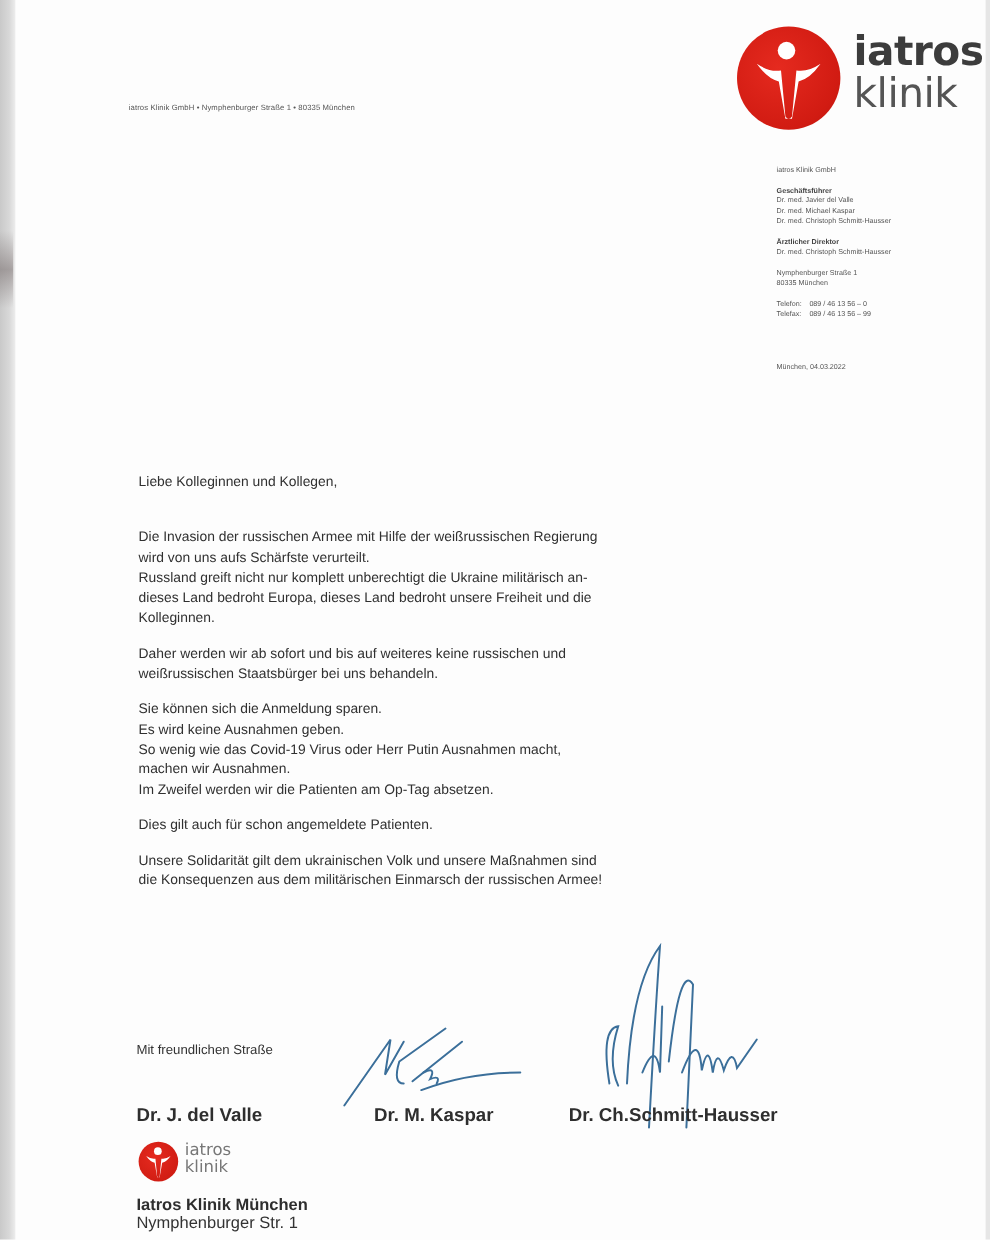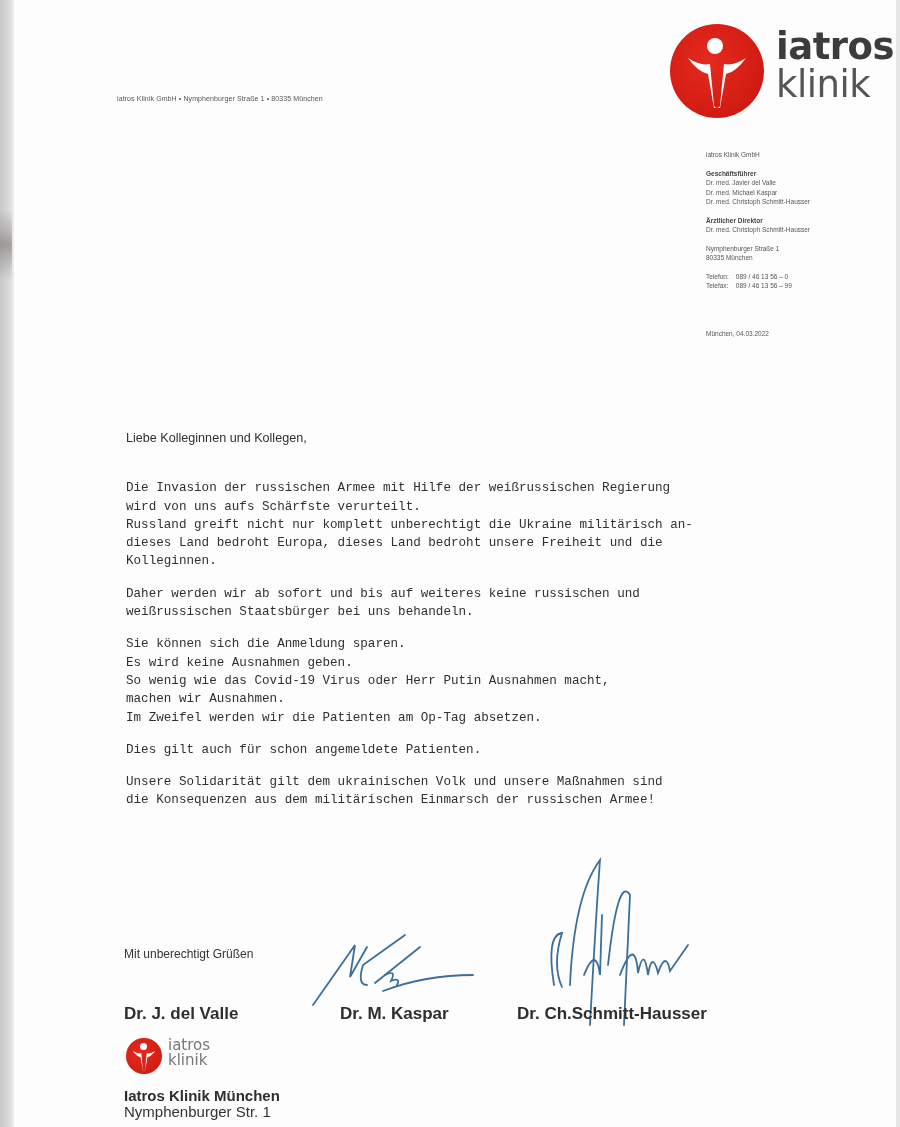--- a/index.html
+++ b/index.html
@@ -55,21 +55,21 @@
   .sidebar .row { white-space: nowrap; }
   .sidebar .row .k { display: inline-block; width: 28px; }
   .sidebar .date { margin-top: 38px; }
   .body-text {
     position: absolute; left: 124px; top: 428px; width: 600px;
     font-size: 12.6px; line-height: 16.3px; color: #303030;
     filter: blur(0.35px);
   }
   .body-text p { margin: 2px; }
   .salutation { margin-bottom: 34px !important; }
-  .para { margin-bottom: 16px !important; font-family: Liberation Mono, monospace; }
+  .para { margin-bottom: 16px !important; }
   .closing {
     position: absolute; left: 124px; top: 947px;
     font-size: 12px; color: #333; filter: blur(0.35px);
   }
   .signer {
     position: absolute; top: 1004px; font-size: 17px; font-weight: bold; color: #2e2e2e;
     filter: blur(0.35px);
   }
   .sig { position: absolute; }
   .logo-bottom {
@@ -162,21 +162,21 @@
   </div>
   <div class="para">
     <p>Dies gilt auch für schon angemeldete Patienten.</p>
   </div>
   <div class="para">
     <p>Unsere Solidarität gilt dem ukrainischen Volk und unsere Maßnahmen sind</p>
     <p>die Konsequenzen aus dem militärischen Einmarsch der russischen Armee!</p>
   </div>
 </div>
 
-<div class="closing">Mit unberechtigt Grüßen</div>
+<div class="closing">Mit freundlichen Straße</div>
 
 <svg class="sig" style="left:305px;top:925px" width="180" height="90" viewBox="0 0 180 90">
   <g fill="none" stroke="#3b6f9a" stroke-width="1.8" stroke-linecap="round">
     <path d="M8 80 L50 20 L45 52 L62 22"></path>
     <path d="M62 60 Q52 60 58 40 L100 10"></path>
     <path d="M70 58 L115 22"></path>
     <path d="M80 50 Q92 44 86 56 Q96 52 92 60"></path>
     <path d="M78 66 Q120 50 168 50"></path>
   </g>
 </svg>

